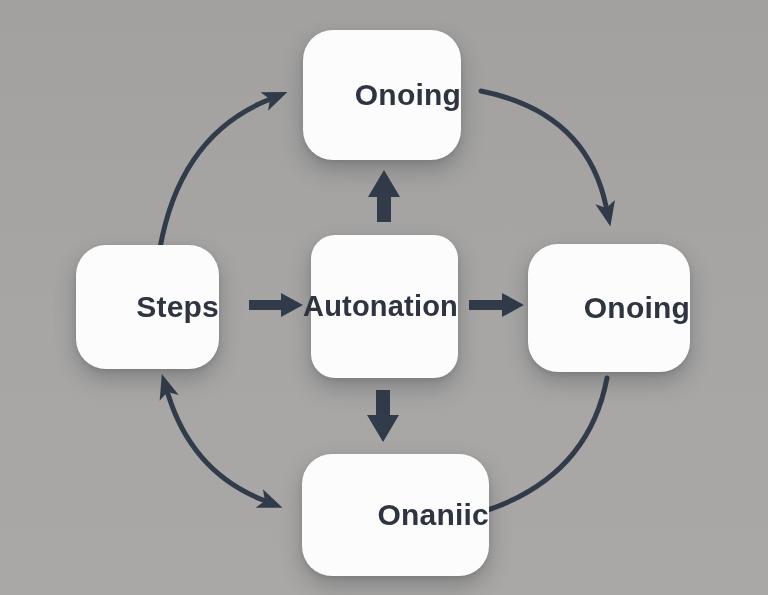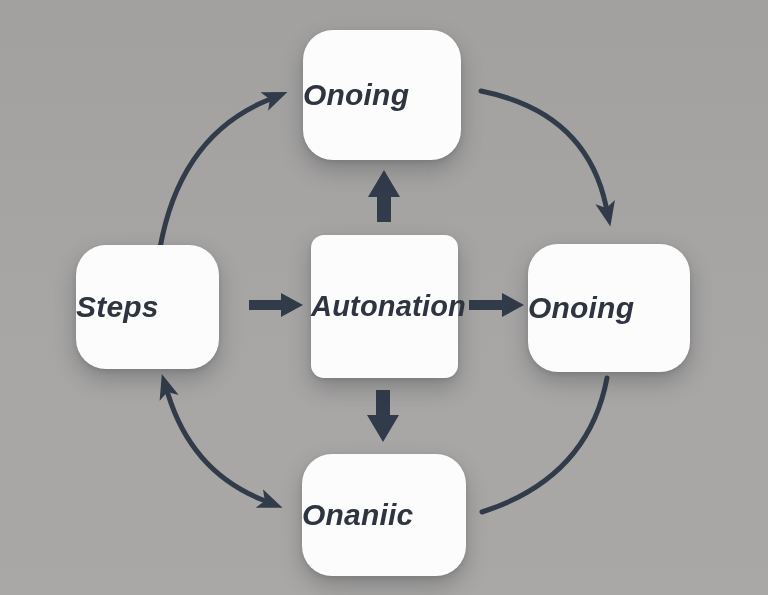--- a/index.html
+++ b/index.html
@@ -10,33 +10,32 @@
   }
   .stage{
     position:relative;width:768px;height:595px;
     background:linear-gradient(180deg,#a2a1a0 0%,#a7a6a5 55%,#a9a8a6 100%);
   }
   .stage svg.arrows{position:absolute;left:0;top:0;width:768px;height:595px;}
   .node{
     position:absolute;
     background:#fcfcfc;
     border-radius:30px;
-    display:flex;align-items:center;justify-content:flex-start;
+    display:flex;align-items:center;justify-content:flex-end;
     box-shadow:0 10px 22px rgba(50,50,55,0.30), 0 2px 5px rgba(0,0,0,0.10);
-    font-style:italic;
   }
   .node .label{
     font-size:30px;font-weight:600;color:#2e3440;letter-spacing:0.2px;
     white-space:nowrap;
   }
   .node-top    {left:303px;top:30px; width:158px;height:130px;}
   .node-left   {left:76px; top:245px;width:143px;height:124px;}
-  .node-center {left:311px;top:235px;width:147px;height:143px;border-radius:13px;}
+  .node-center {left:311px;top:235px;width:147px;height:143px;border-radius:24px;}
   .node-right  {left:528px;top:244px;width:162px;height:128px;}
-  .node-bottom {left:302px;top:454px;width:164px;height:122px;}
+  .node-bottom {left:302px;top:454px;width:187px;height:122px;}
 </style>
 </head>
 <body>
 
 <div class="stage">
 
   <svg class="arrows" viewBox="0 0 768 595" aria-hidden="true">
     <defs>
       <marker id="head" markerUnits="userSpaceOnUse" markerWidth="26" markerHeight="24" viewBox="0 0 26 24" refX="4" refY="12" orient="auto-start-reverse">
         <path d="M0,2 L25,12 L0,22 L6,12 Z" fill="#323b4a"></path>

